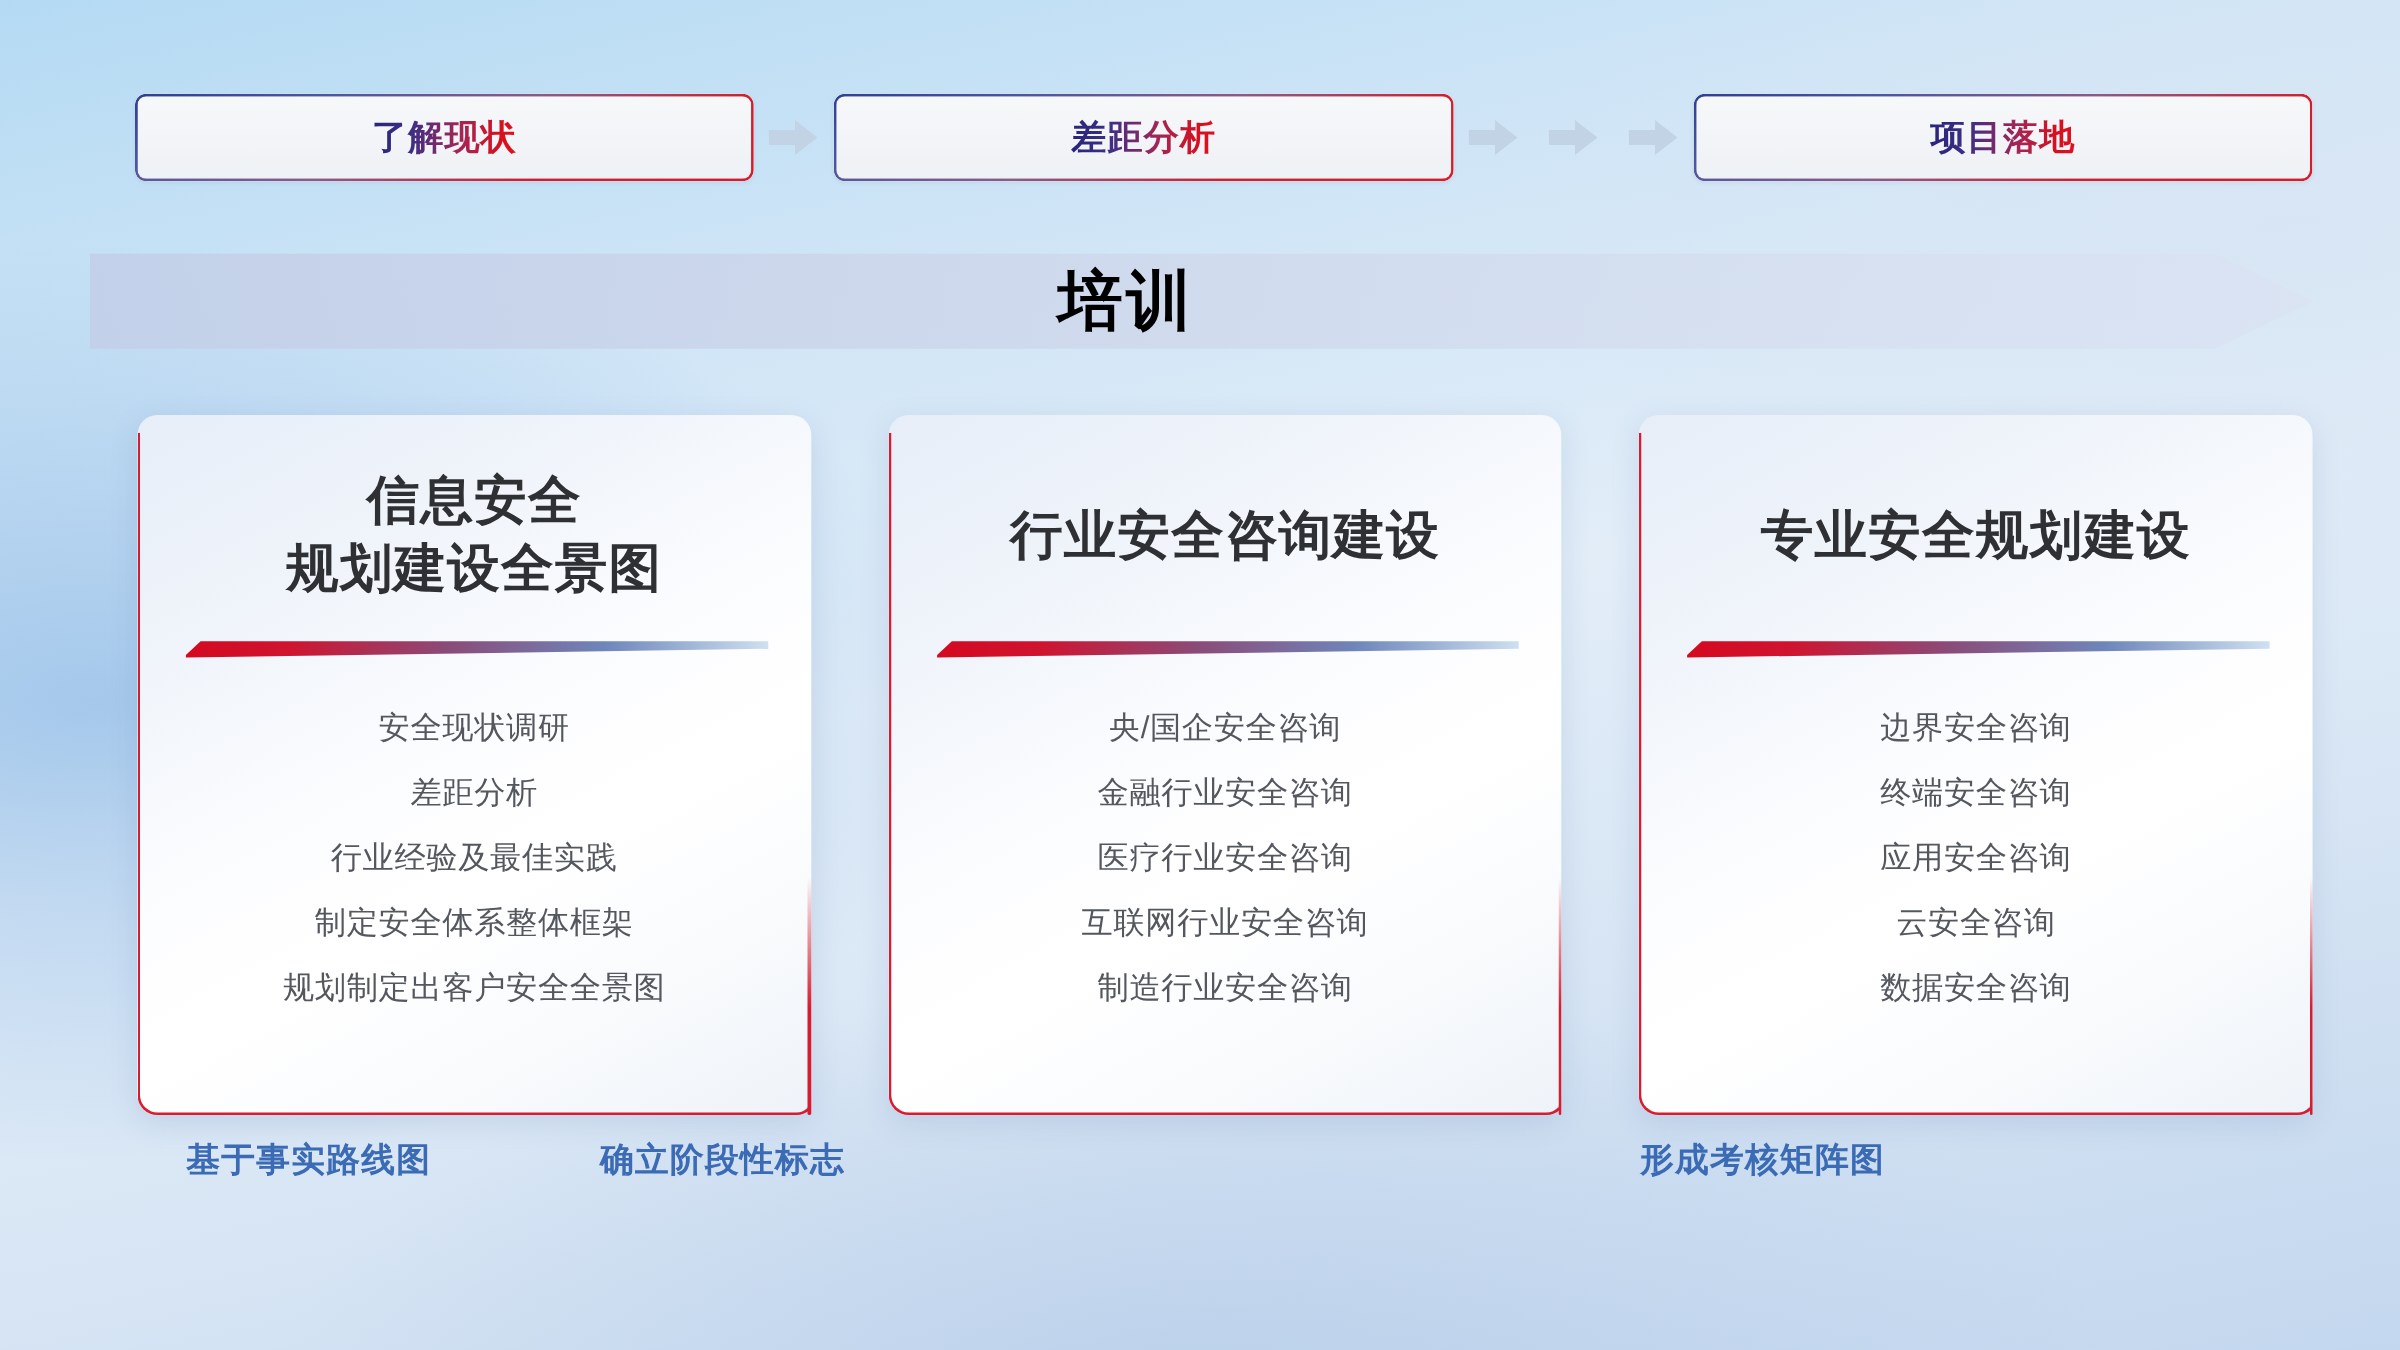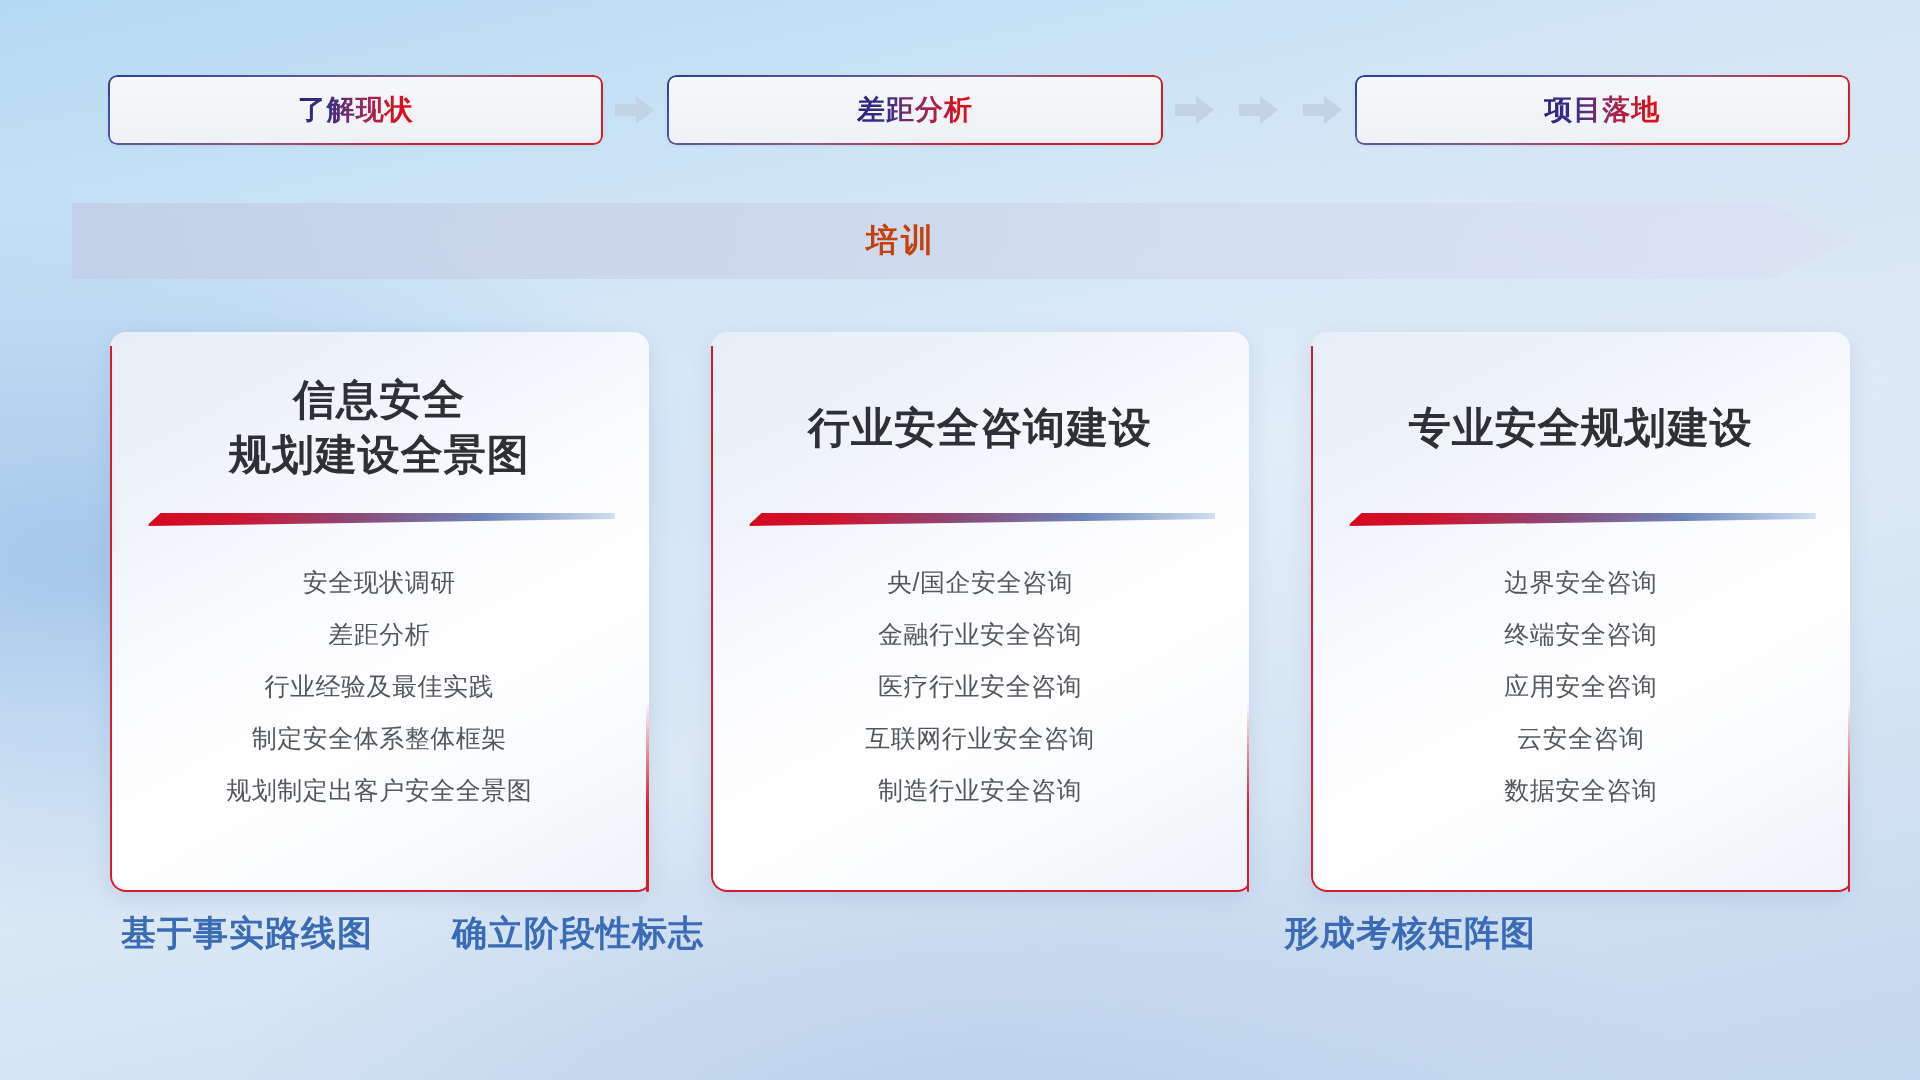--- a/index.html
+++ b/index.html
@@ -47,21 +47,21 @@
   .step-arrow svg { display:block; }
 
   
   #banner {
     position:absolute; left:72px; top:195px; width:1778px; height:92px;
   }
   #banner .shape { position:absolute; inset:0; }
   #banner-title {
     position:absolute; left:0; top:0; width:1778px; height:92px;
     display:flex; align-items:center; justify-content:center;
-    font-size:32px; font-weight:700; color:#c2410c; letter-spacing:3px;
+    font-size:52px; font-weight:700; color:#000000; letter-spacing:3px;
     padding-right:120px;
   }
 
   
   #cards {
     position:absolute; left:110px; top:332px; width:1740px; height:560px;
     display:flex; gap:62px;
   }
   .card {
     flex:1 1 0; position:relative; border-radius:16px;
@@ -95,21 +95,21 @@
   .divider svg { display:block; width:100%; height:26px; }
   .card-list { display:flex; flex-direction:column; gap:0; padding-top:8px; }
   .card-list-item {
     text-align:center; font-size:25px; color:#54585e; line-height:2.08;
     letter-spacing:0.5px; white-space:nowrap;
   }
 
   
   #footer-labels { position:absolute; left:0; top:910px; width:1920px; height:60px; }
   .footer-label {
-    position:absolute; font-size:35px; font-weight:700; color:#3b6bb5;
+    position:absolute; font-size:27px; font-weight:700; color:#3b6bb5;
     letter-spacing:1px; white-space:nowrap; transform:translateX(-50%);
   }
 </style>
 </head>
 <body>
 
 <div id="stepbar">
     <div class="step-box">
       <span class="step-label">了解现状</span>
     </div>

